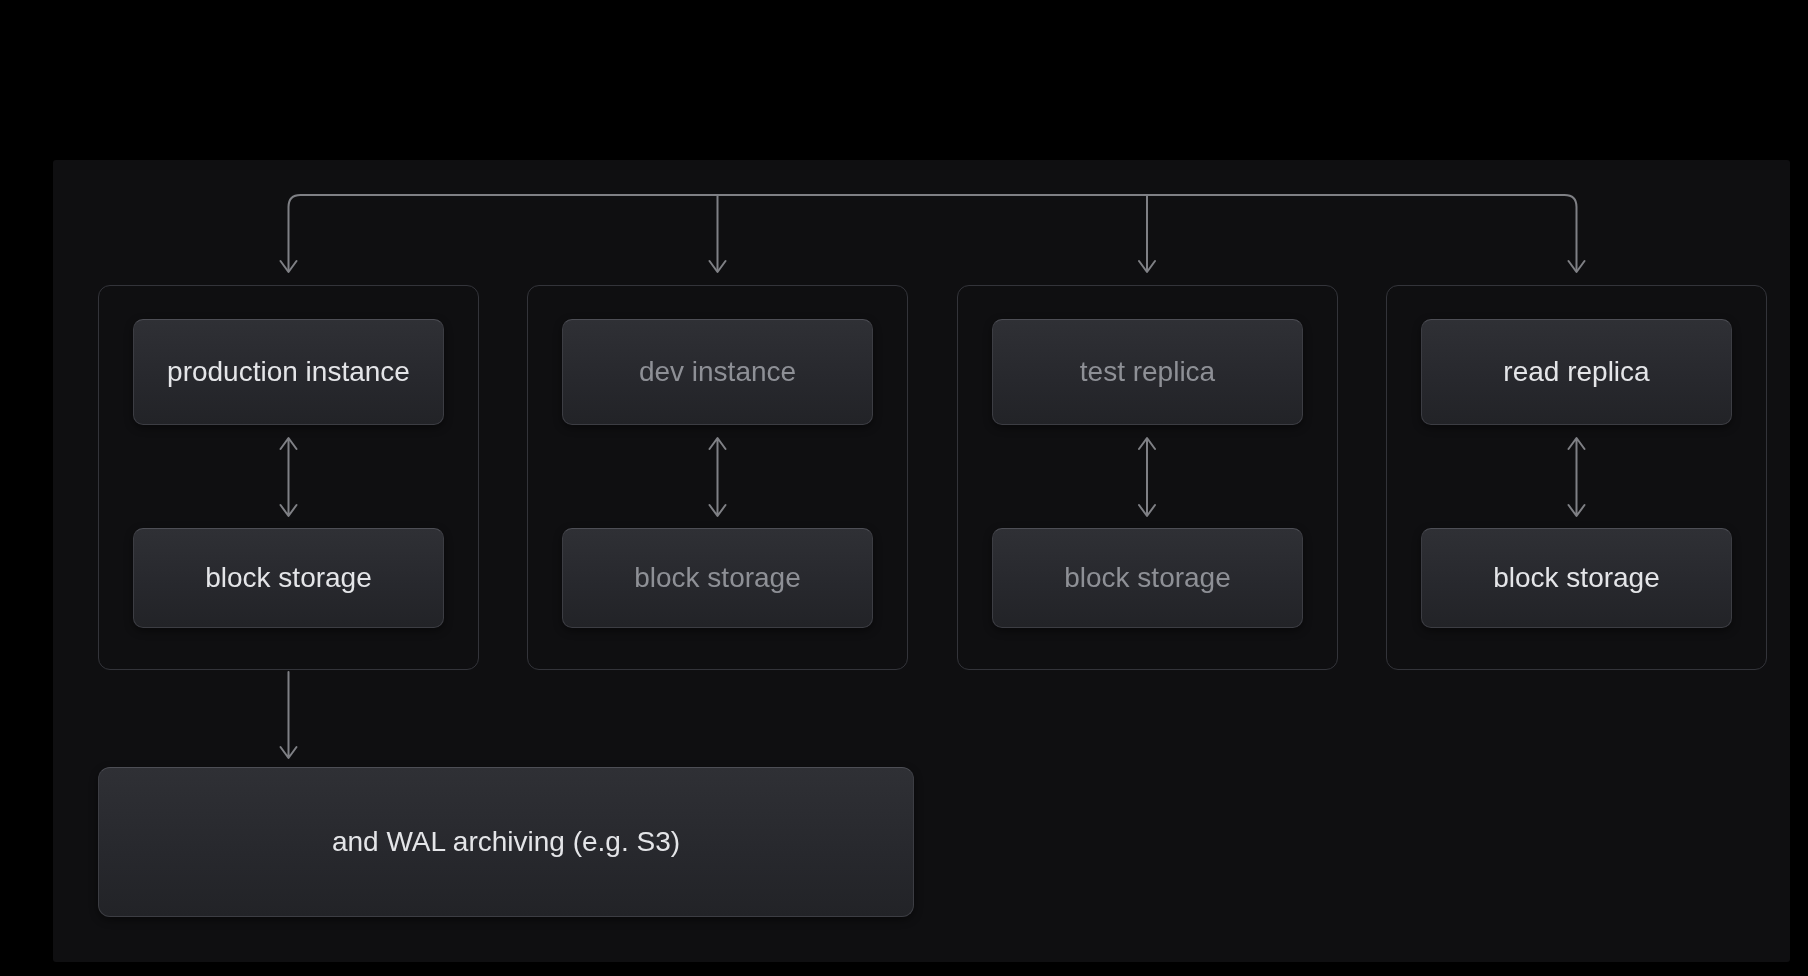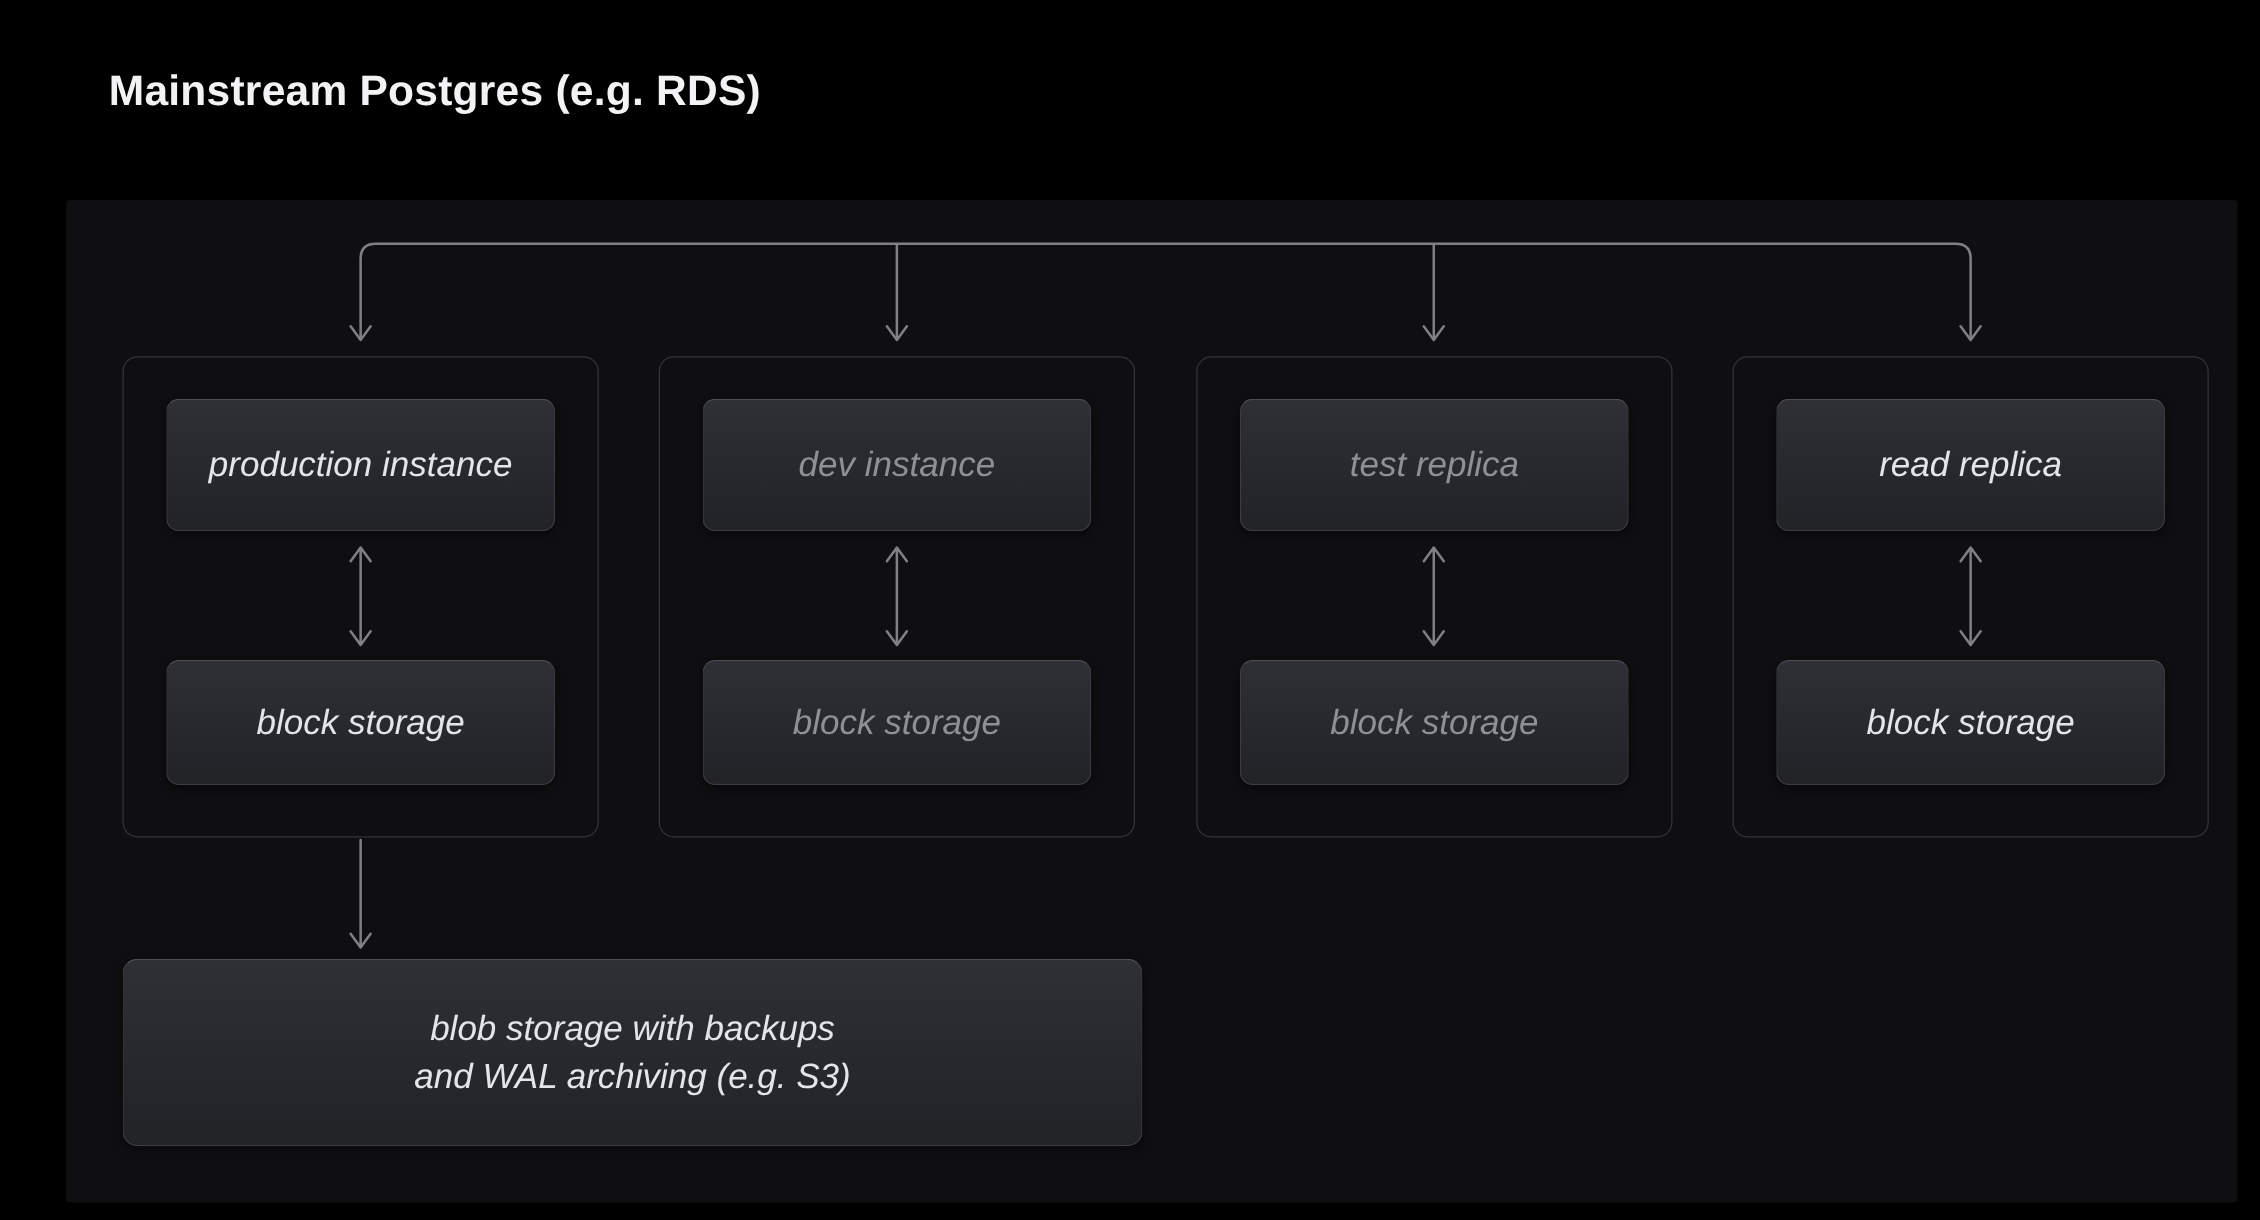--- a/index.html
+++ b/index.html
@@ -36,21 +36,20 @@
     white-space: nowrap;
   }
   .panel {
     position: absolute;
     left: 53px;
     top: 160px;
     width: 1737px;
     height: 802px;
     background: var(--panel-bg);
     border-radius: 3px;
-    font-style: italic;
   }
   .connectors {
     position: absolute;
     inset: 0;
     width: 100%;
     height: 100%;
     pointer-events: none;
   }
   .connectors path {
     stroke: var(--line);
@@ -99,21 +98,20 @@
     line-height: 38px;
   }
   .bright { color: var(--text-bright); }
   .dim { color: var(--text-dim); }
 </style>
 </head>
 <body>
 
 <div class="stage">
 
-  <h1 class="diagram-title">Mainstream Postgres (e.g. RDS)</h1>
 
   <div class="panel">
 
     <svg class="connectors" viewBox="0 0 1737 802" aria-hidden="true">
 
       <path d="M235.5 110 V47 Q235.5 35 247.5 35 H1511.5 Q1523.5 35 1523.5 47 V110
                M664.5 35 V110
                M1094 35 V110"></path>
       <path d="M227.5 101 L235.5 112 L243.5 101
                M656.5 101 L664.5 112 L672.5 101
@@ -158,18 +156,17 @@
     <div class="group g3">
       <div class="node instance">
         <span class="bright">read replica</span>
       </div>
       <div class="node storage">
         <span class="bright">block storage</span>
       </div>
     </div>
 
     <div class="node blob">
-      <div>blob storage with backups</div>
       <div>and WAL archiving (e.g. S3)</div>
     </div>
 
   </div>
 </div>
 
 </body></html>

